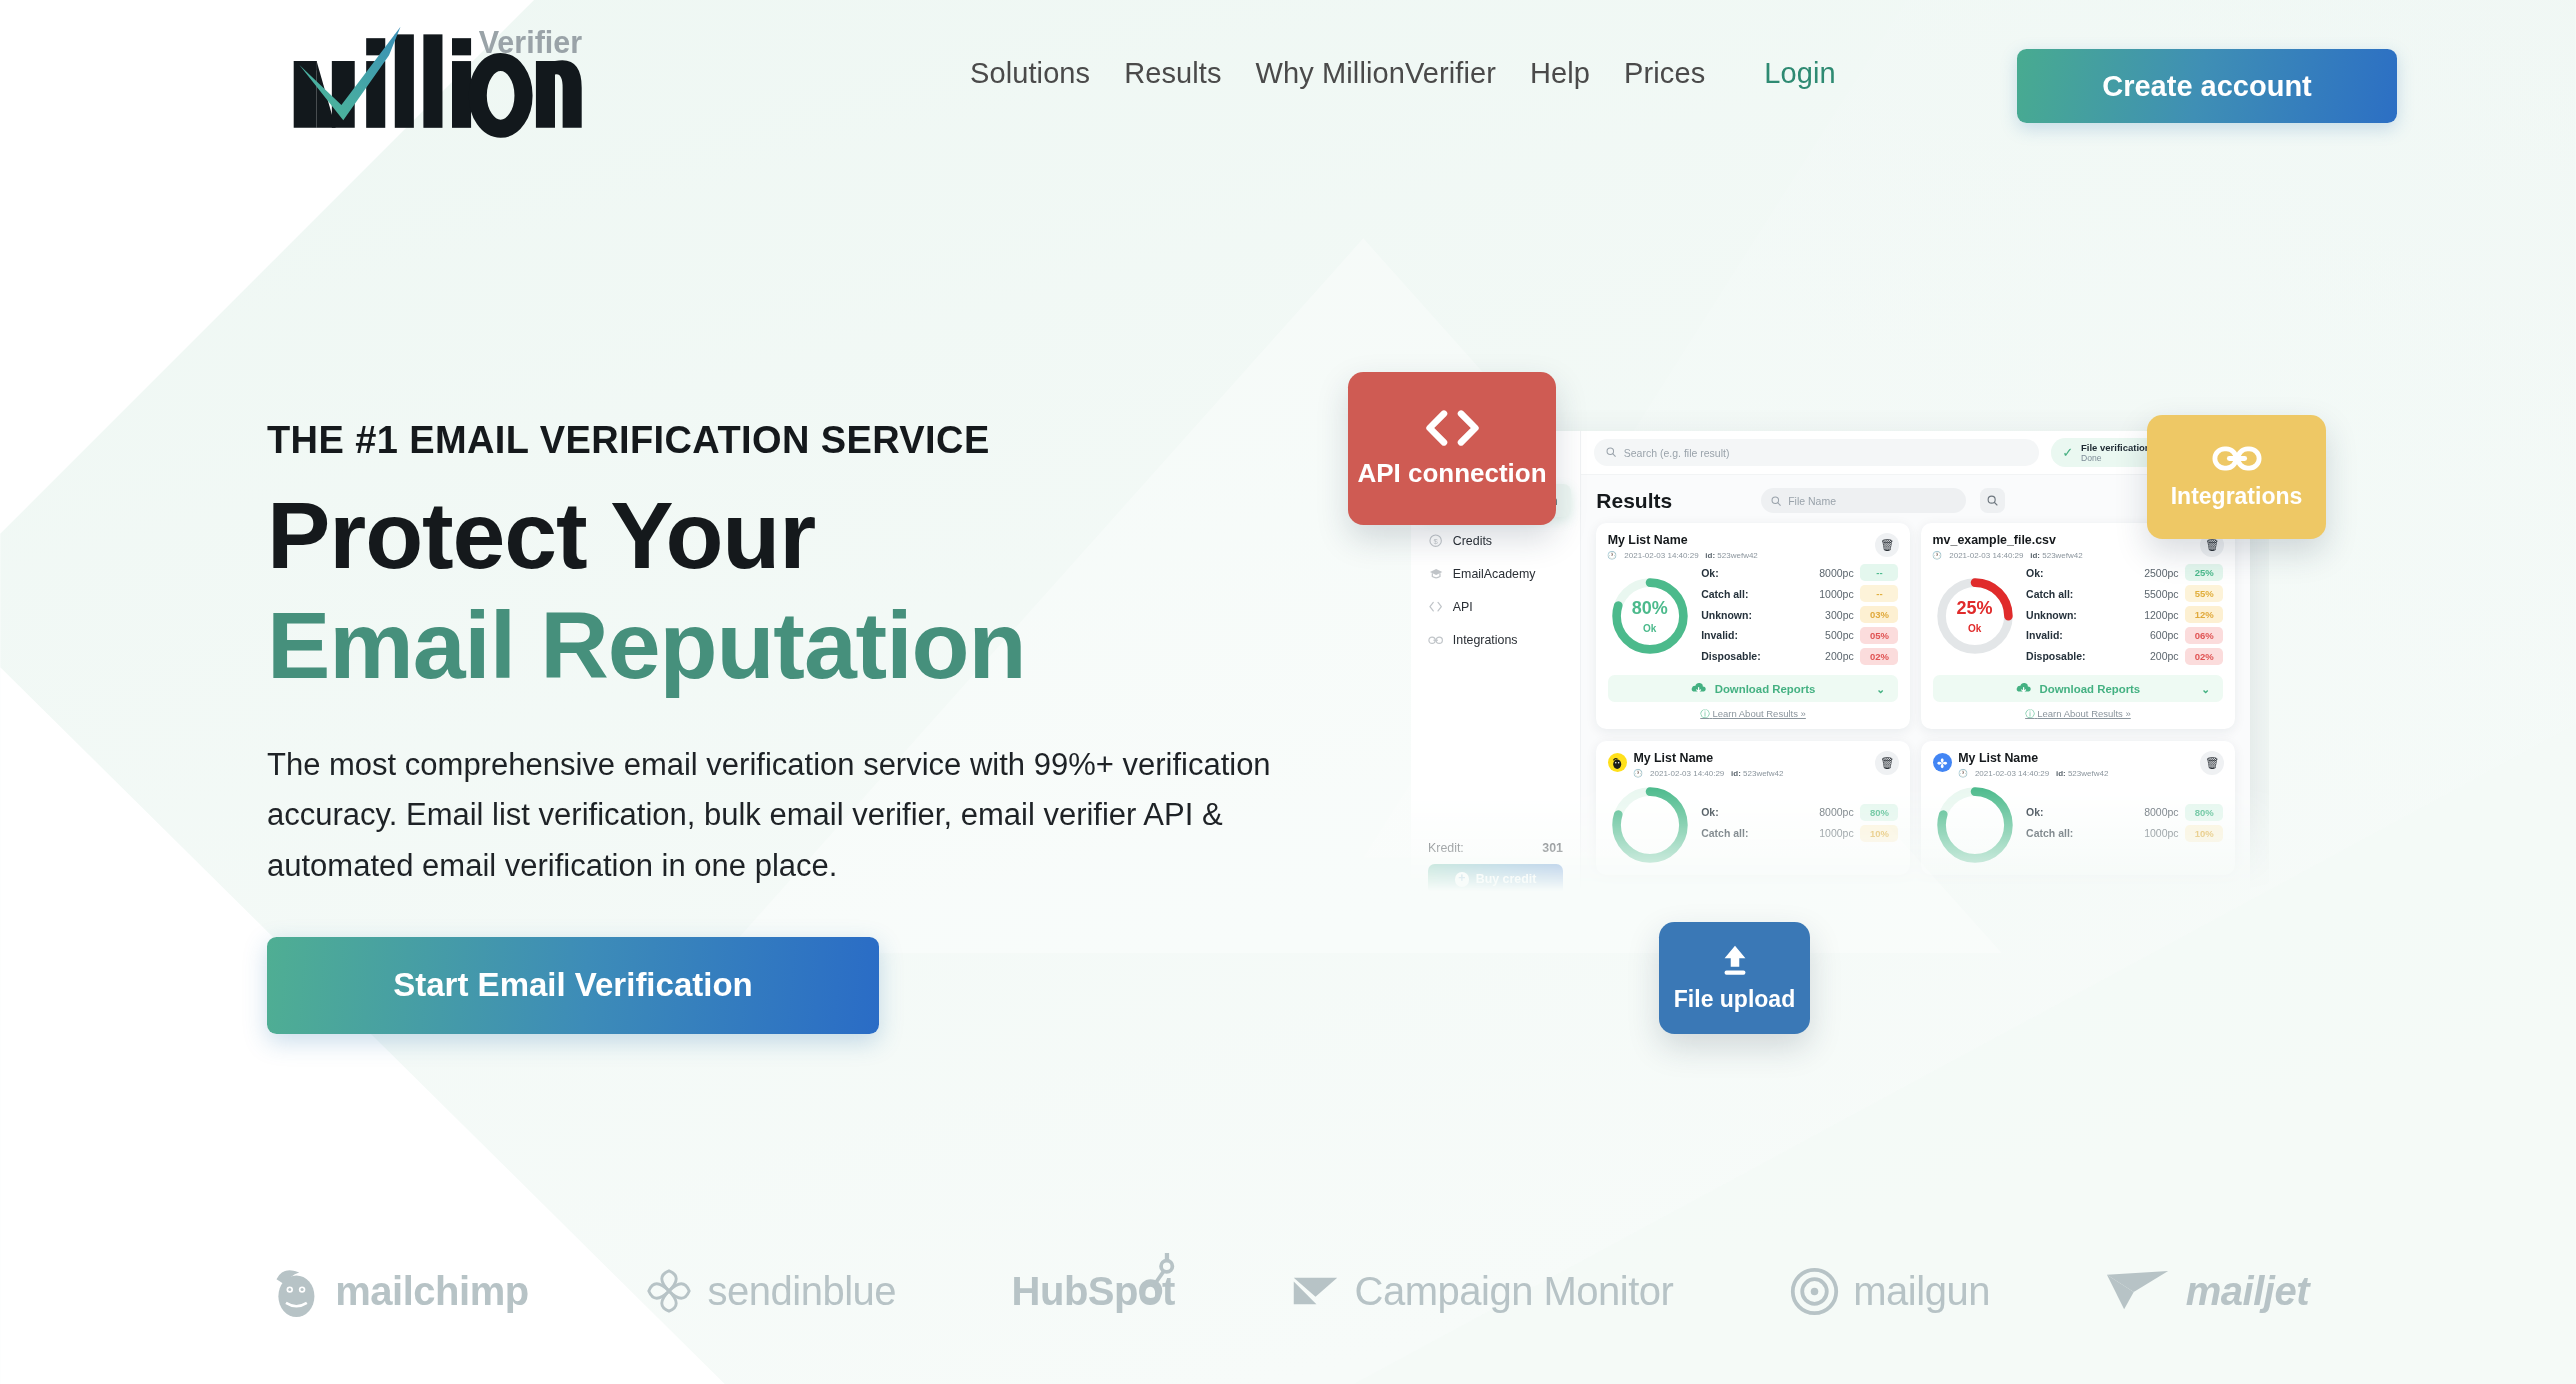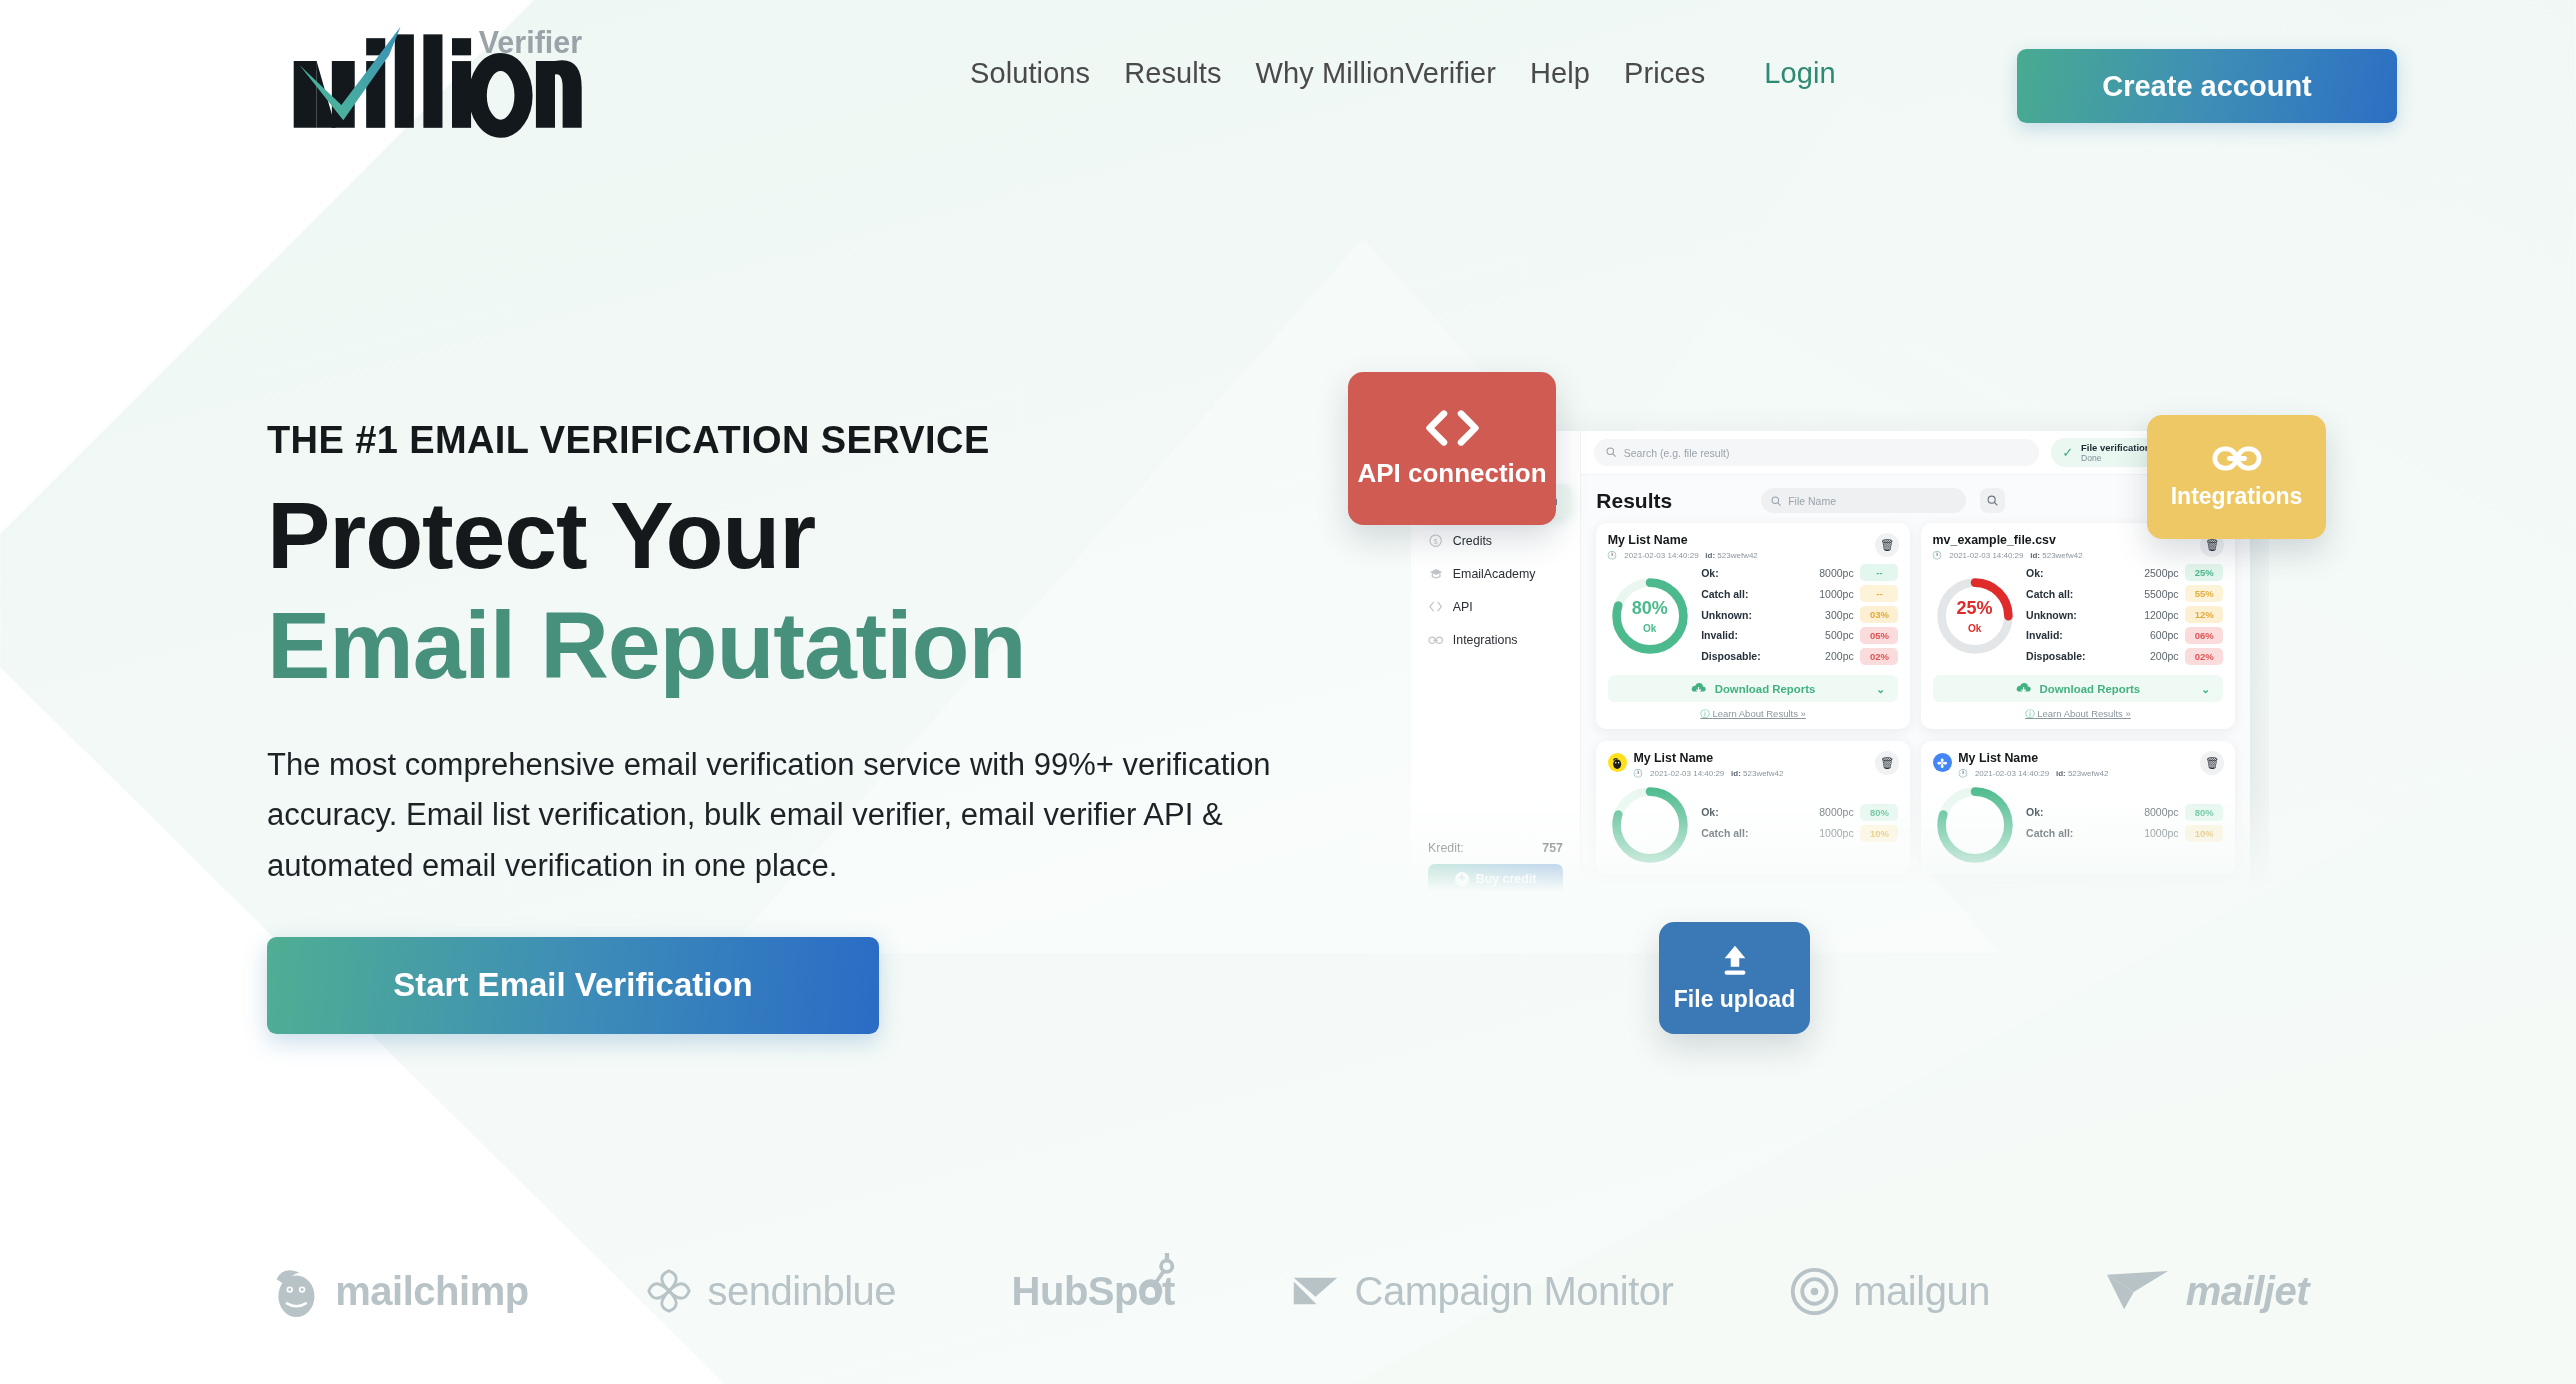--- a/index.html
+++ b/index.html
@@ -328,21 +328,21 @@
                   <rect x="1" y="2" width="7" height="7" rx="3.5" fill="none" stroke="#8d959c" stroke-width="1.3"></rect>
                   <rect x="9" y="2" width="7" height="7" rx="3.5" fill="none" stroke="#8d959c" stroke-width="1.3"></rect>
                   <line x1="6" y1="5.5" x2="11" y2="5.5" stroke="#8d959c" stroke-width="1.3"></line>
                 </svg>
           </span>
           <span>Integrations</span>
         </div>
 
         <div class="credit-row">
           <span>Kredit:</span>
-          <span class="val">757</span>
+          <span class="val">301</span>
         </div>
         <button class="buy-btn">
           <span class="plus-ic">+</span>
           <span>Buy credit</span>
         </button>
       </aside>
 
       <main class="dash-main">
 
         <div class="topbar">

